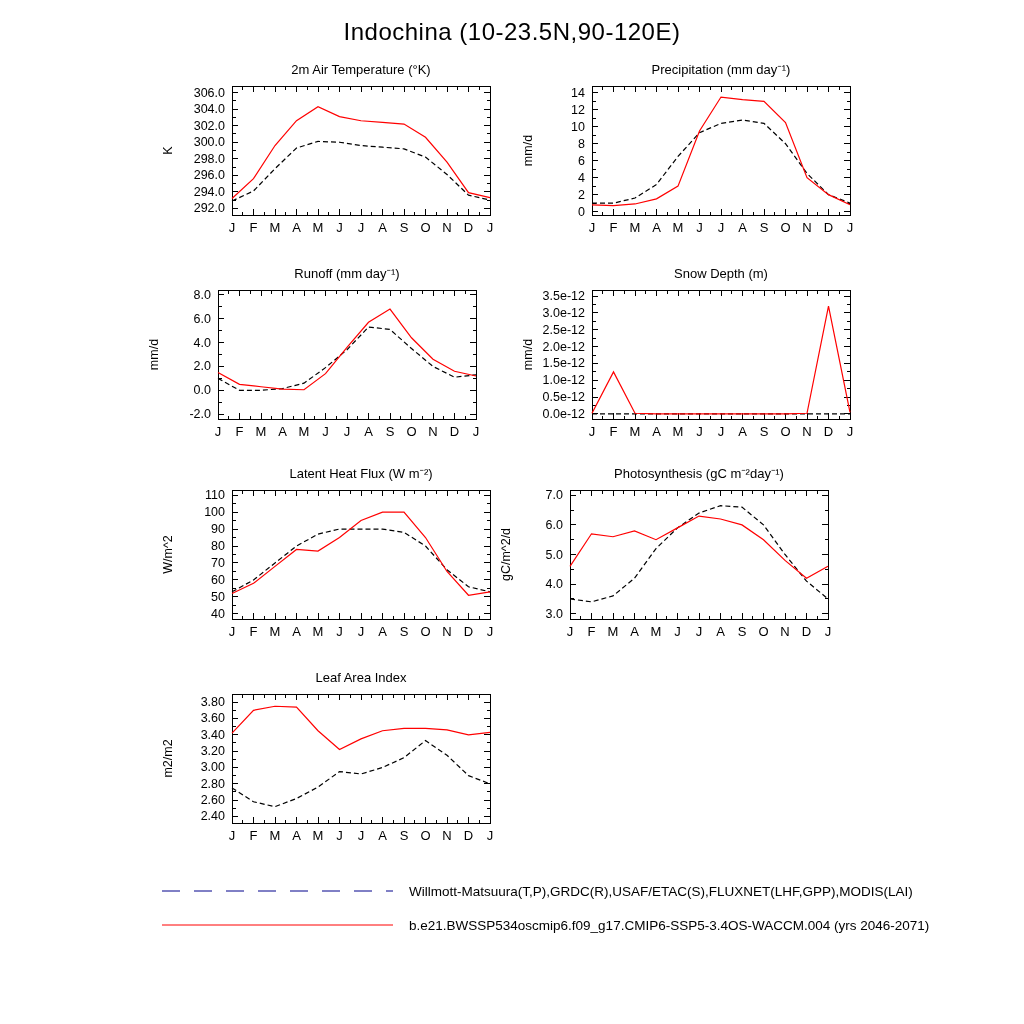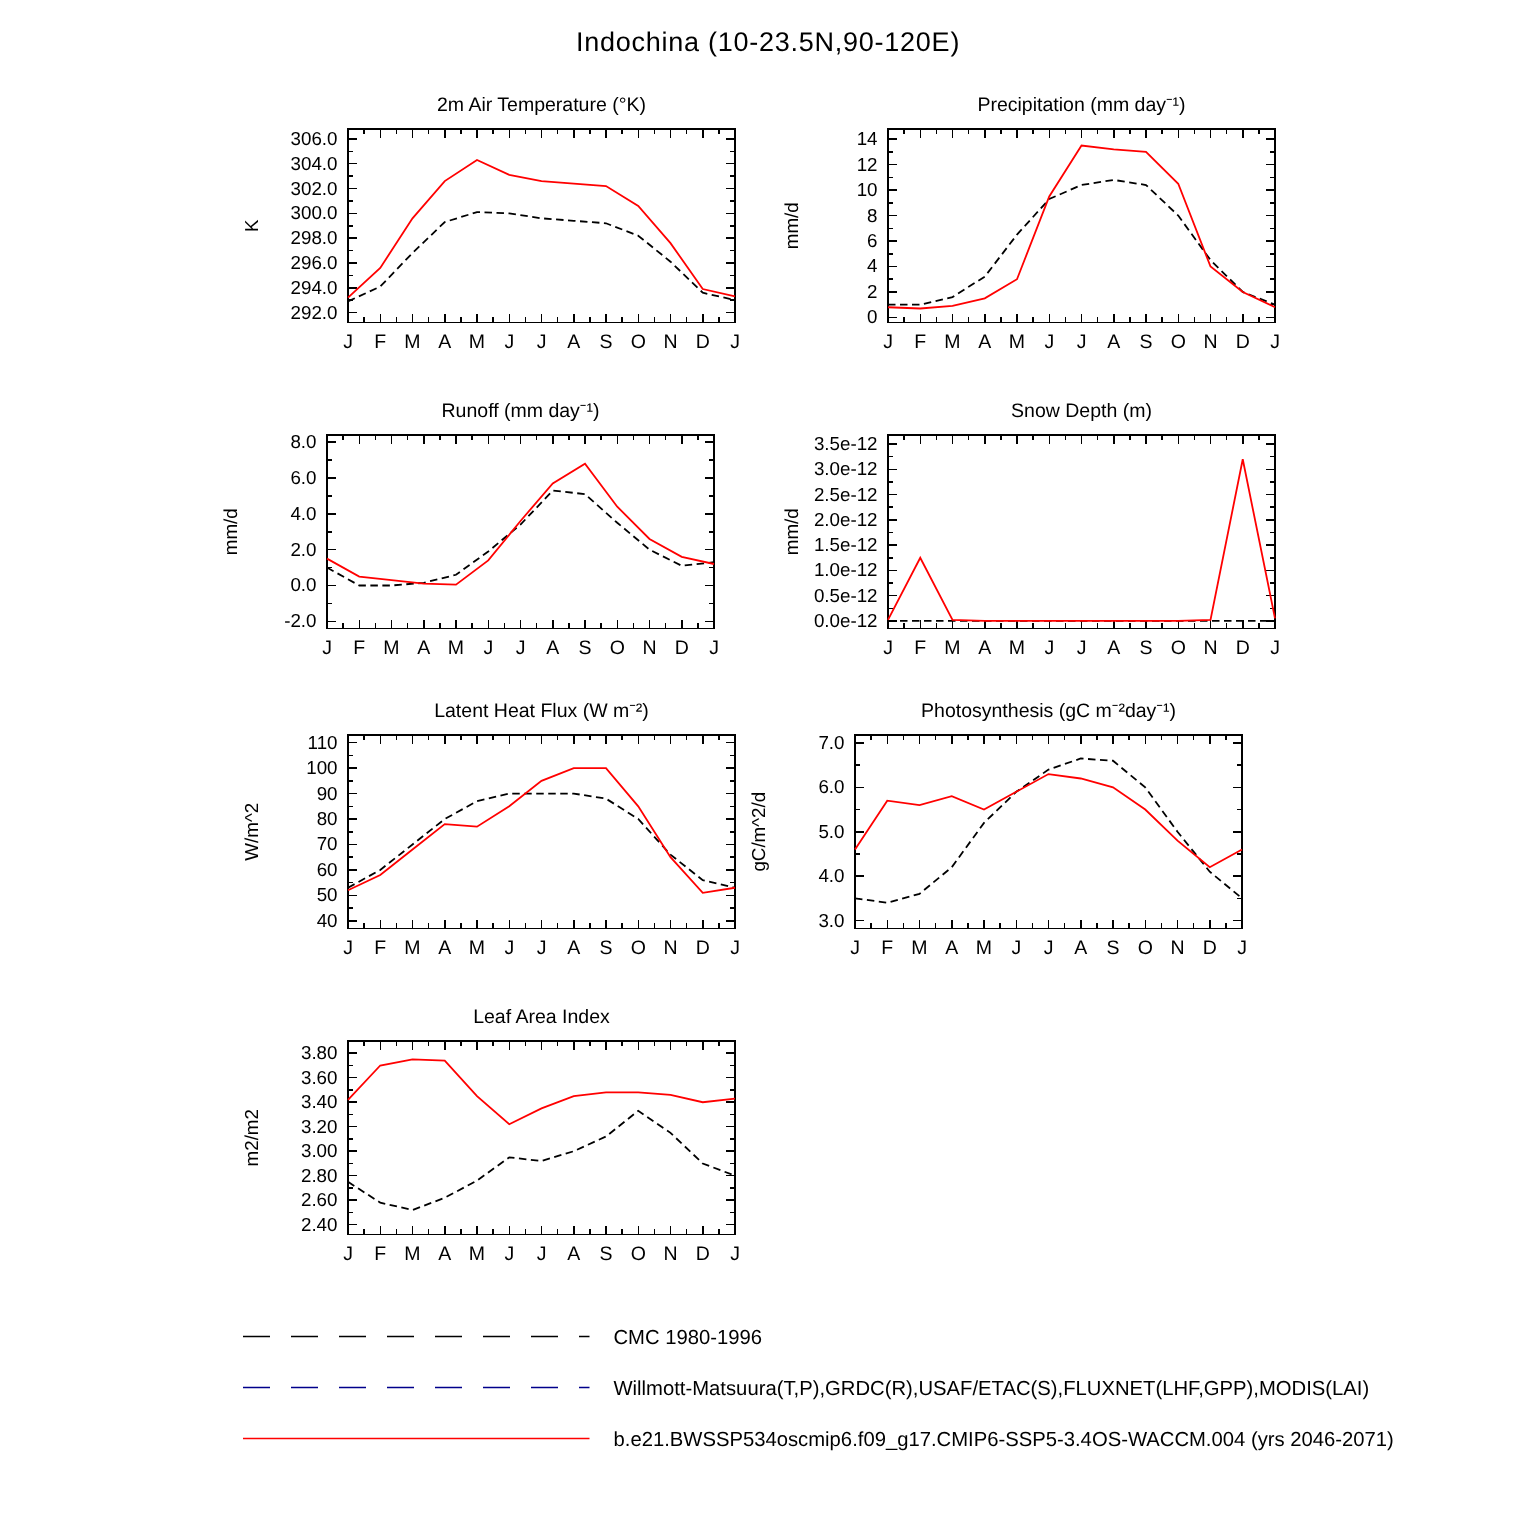--- a/index.html
+++ b/index.html
@@ -1,19 +1,19 @@
 <!DOCTYPE html>
 <html><head>
 <meta charset="utf-8">
 <style>
   html,body{margin:0;padding:0;background:#ffffff;}
   #page{position:relative;width:1024px;height:1024px;background:#ffffff;overflow:hidden;
         font-family:"Liberation Sans",sans-serif;color:#000;}
   #main-title{position:absolute;top:18px;left:0;width:1024px;text-align:center;
-              font-size:18px;font-weight:400;letter-spacing:0.5px;}
+              font-size:24px;font-weight:400;letter-spacing:0.5px;}
   .chart-panel{position:absolute;width:360px;height:178px;}
   #panel0{left:150px;top:60px;}
   #panel1{left:510px;top:60px;text-align:center;}
   #panel2{left:136px;top:264px;}
   #panel3{left:510px;top:264px;text-align:right;}
   #panel4{left:150px;top:464px;}
   #panel5{left:488px;top:464px;}
   #panel6{left:150px;top:668px;}
   svg{font-family:"Liberation Sans",sans-serif;}
   #legend{position:absolute;left:160px;top:874px;width:840px;}
@@ -755,26 +755,20 @@
         <line x1="340" y1="155" x2="340" y2="149" stroke="#000" stroke-width="1" shape-rendering="crispEdges"></line>
         <line x1="340" y1="26" x2="340" y2="32" stroke="#000" stroke-width="1" shape-rendering="crispEdges"></line>
         <text x="340" y="172" text-anchor="middle" font-size="13">J</text>
         <polyline points="82.00,119.89 103.50,133.77 125.00,138.67 146.50,130.51 168.00,119.08 189.50,103.56 211.00,106.01 232.50,99.48 254.00,89.68 275.50,72.54 297.00,87.23 318.50,107.65 340.00,115.81" fill="none" stroke="#000000" stroke-width="1.2" stroke-dasharray="5,3"></polyline>
         <polyline points="82.00,65.19 103.50,42.33 125.00,38.25 146.50,39.06 168.00,62.74 189.50,81.52 211.00,70.91 232.50,62.74 254.00,60.29 275.50,60.29 297.00,61.92 318.50,66.82 340.00,64.37" fill="none" stroke="#ff0000" stroke-width="1.2"></polyline>
       </svg></div>
 
   <div id="legend">
     <div class="legend-row">
       <svg class="legend-line" width="235" height="20">
-          <line x1="2" y1="10" x2="233" y2="10" stroke="#000000" stroke-width="1" stroke-dasharray="18,14"></line>
-        </svg>
-      <span class="legend-label">CMC 1980-1996</span>
-    </div>
-    <div class="legend-row">
-      <svg class="legend-line" width="235" height="20">
           <line x1="2" y1="10" x2="233" y2="10" stroke="#00008b" stroke-width="1" stroke-dasharray="18,14"></line>
         </svg>
       <span class="legend-label">Willmott-Matsuura(T,P),GRDC(R),USAF/ETAC(S),FLUXNET(LHF,GPP),MODIS(LAI)</span>
     </div>
     <div class="legend-row">
       <svg class="legend-line" width="235" height="20">
           <line x1="2" y1="10" x2="233" y2="10" stroke="#ff0000" stroke-width="1"></line>
         </svg>
       <span class="legend-label">b.e21.BWSSP534oscmip6.f09_g17.CMIP6-SSP5-3.4OS-WACCM.004 (yrs 2046-2071)</span>
     </div>

